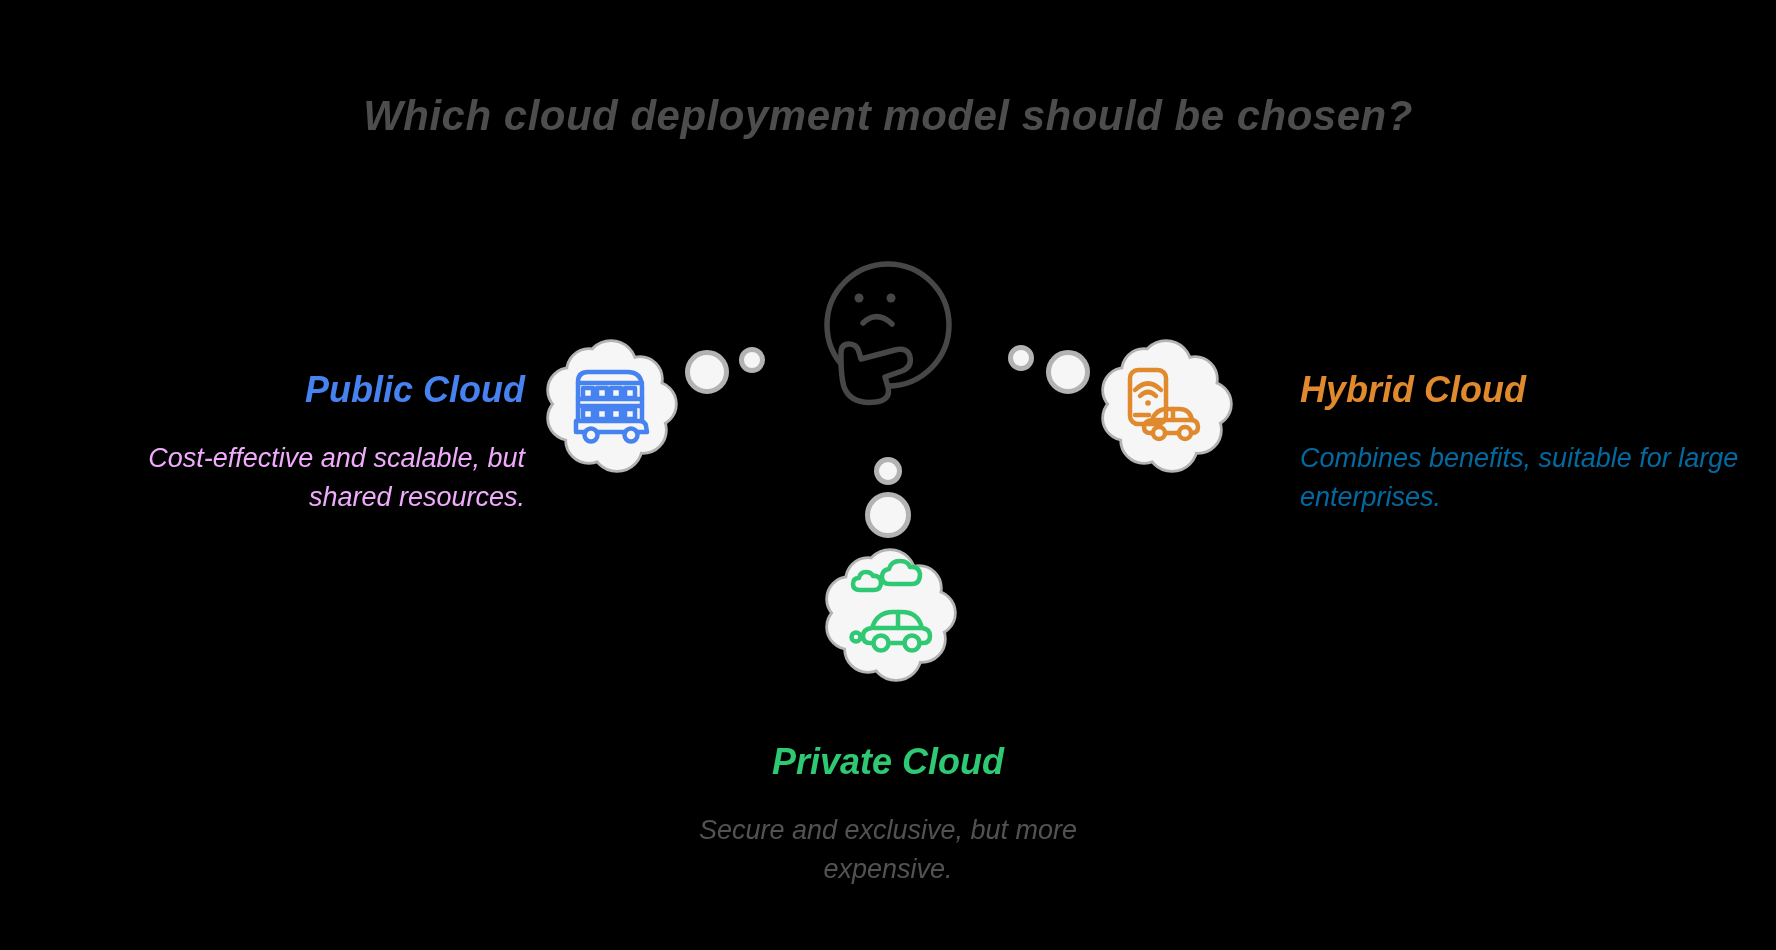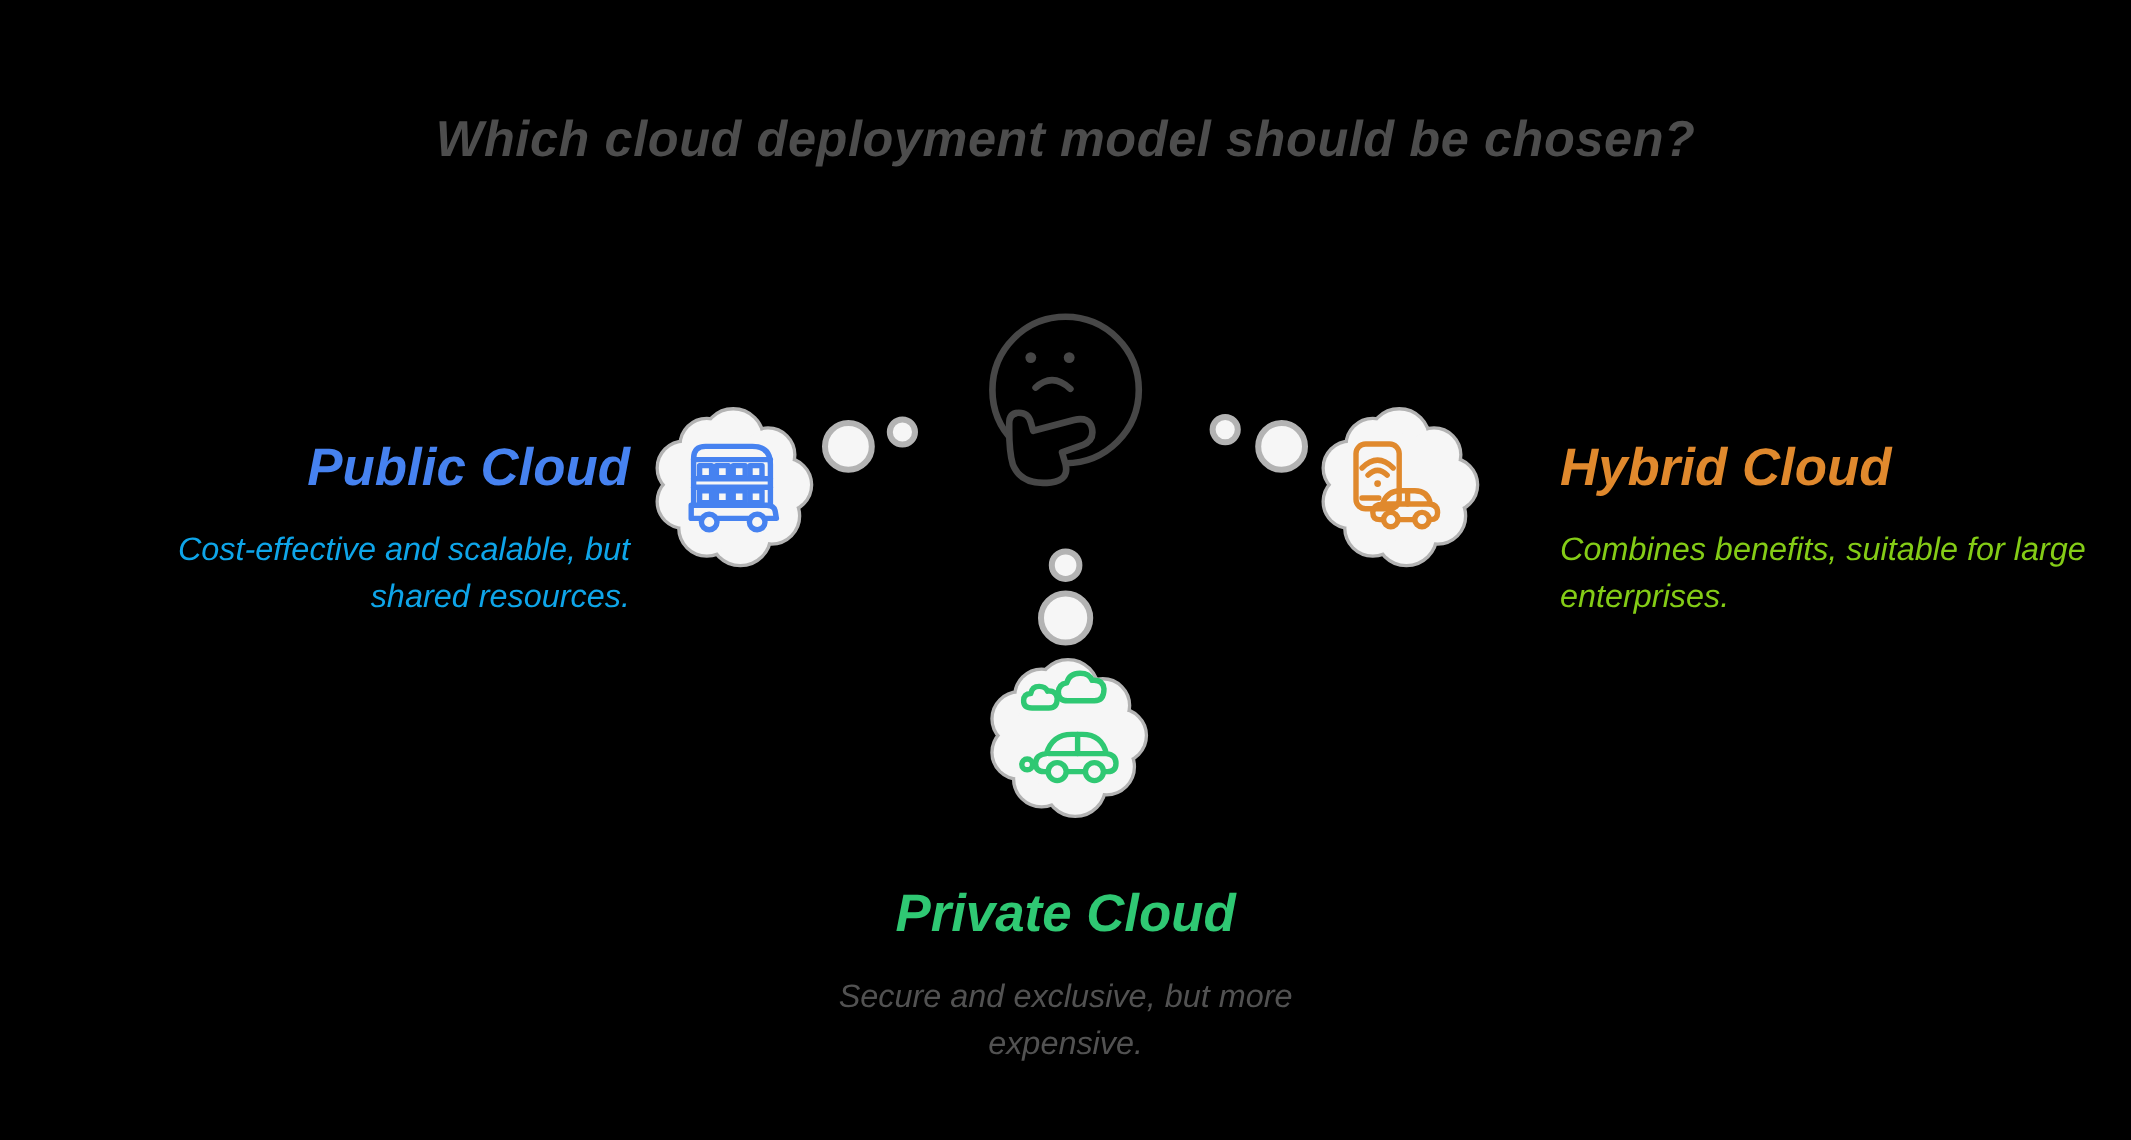--- a/index.html
+++ b/index.html
@@ -32,21 +32,21 @@
     border: 5px solid #b3b3b3;
   }
   .d1 { left: 685px;  top: 350px; width: 44px; height: 44px; }
   .d2 { left: 739px;  top: 347px; width: 26px; height: 26px; }
   .d3 { left: 1008px; top: 345px; width: 26px; height: 26px; }
   .d4 { left: 1046px; top: 350px; width: 44px; height: 44px; }
   .d5 { left: 874px;  top: 457px; width: 28px; height: 28px; }
   .d6 { left: 865px;  top: 492px; width: 46px; height: 46px; }
   
   .opt-block { position: absolute; }
-  .opt-block h2 { margin: 0; font-size: 44px; font-weight: 700; line-height: 42px; }
+  .opt-block h2 { margin: 0; font-size: 36px; font-weight: 700; line-height: 42px; }
   .opt-block p  { margin: 28px 0 0 0; font-size: 27px; line-height: 39px; }
   .blk-left   { left: 70px;   top: 369px; width: 455px; text-align: right; }
   .blk-right  { left: 1300px; top: 369px; width: 470px; text-align: left; }
   .blk-bottom { left: 638px;  top: 697px; width: 500px; text-align: center; }
   
   .cloud-svg { position: absolute; width: 160px; height: 160px; }
   .cloud-stroke circle { fill: #f6f6f6; stroke: #b3b3b3; stroke-width: 5.5; }
   .cloud-fill circle { fill: #f6f6f6; stroke: none; }
   .icon-stroke { fill: none; stroke: currentColor; stroke-width: 4.5;
                  stroke-linecap: round; stroke-linejoin: round; }
@@ -155,26 +155,26 @@
       <path class="icon-stroke" d="M-16 13 L31 13"></path>
       <path class="icon-stroke" d="M8 -3 L8 13"></path>
       <circle class="icon-wheel" cx="-9" cy="28" r="7.5"></circle>
       <circle class="icon-wheel" cx="22" cy="28" r="7.5"></circle>
       <circle class="icon-stroke" cx="-34" cy="22" r="4.5"></circle>
     </g>
   </svg>
 
   <div class="opt-block blk-left">
     <h2 style="color: rgb(70, 130, 240);">Public Cloud</h2>
-    <p style="color: #0ea5e9;">Cost-effective and scalable, but shared resources.</p>
+    <p style="color: #f0abfc;">Cost-effective and scalable, but shared resources.</p>
   </div>
 
   <div class="opt-block blk-right">
     <h2 style="color: rgb(224, 137, 45);">Hybrid Cloud</h2>
-    <p style="color: #84cc16;">Combines benefits, suitable for large enterprises.</p>
+    <p style="color: #0369a1;">Combines benefits, suitable for large enterprises.</p>
   </div>
 
   <div class="opt-block blk-bottom">
     <h2 style="color: rgb(47, 200, 115); margin-top: 44px;">Private Cloud</h2>
     <p style="color: rgb(82, 82, 82);">Secure and exclusive, but more expensive.</p>
   </div>
 
 </div>
 
 </body></html>

